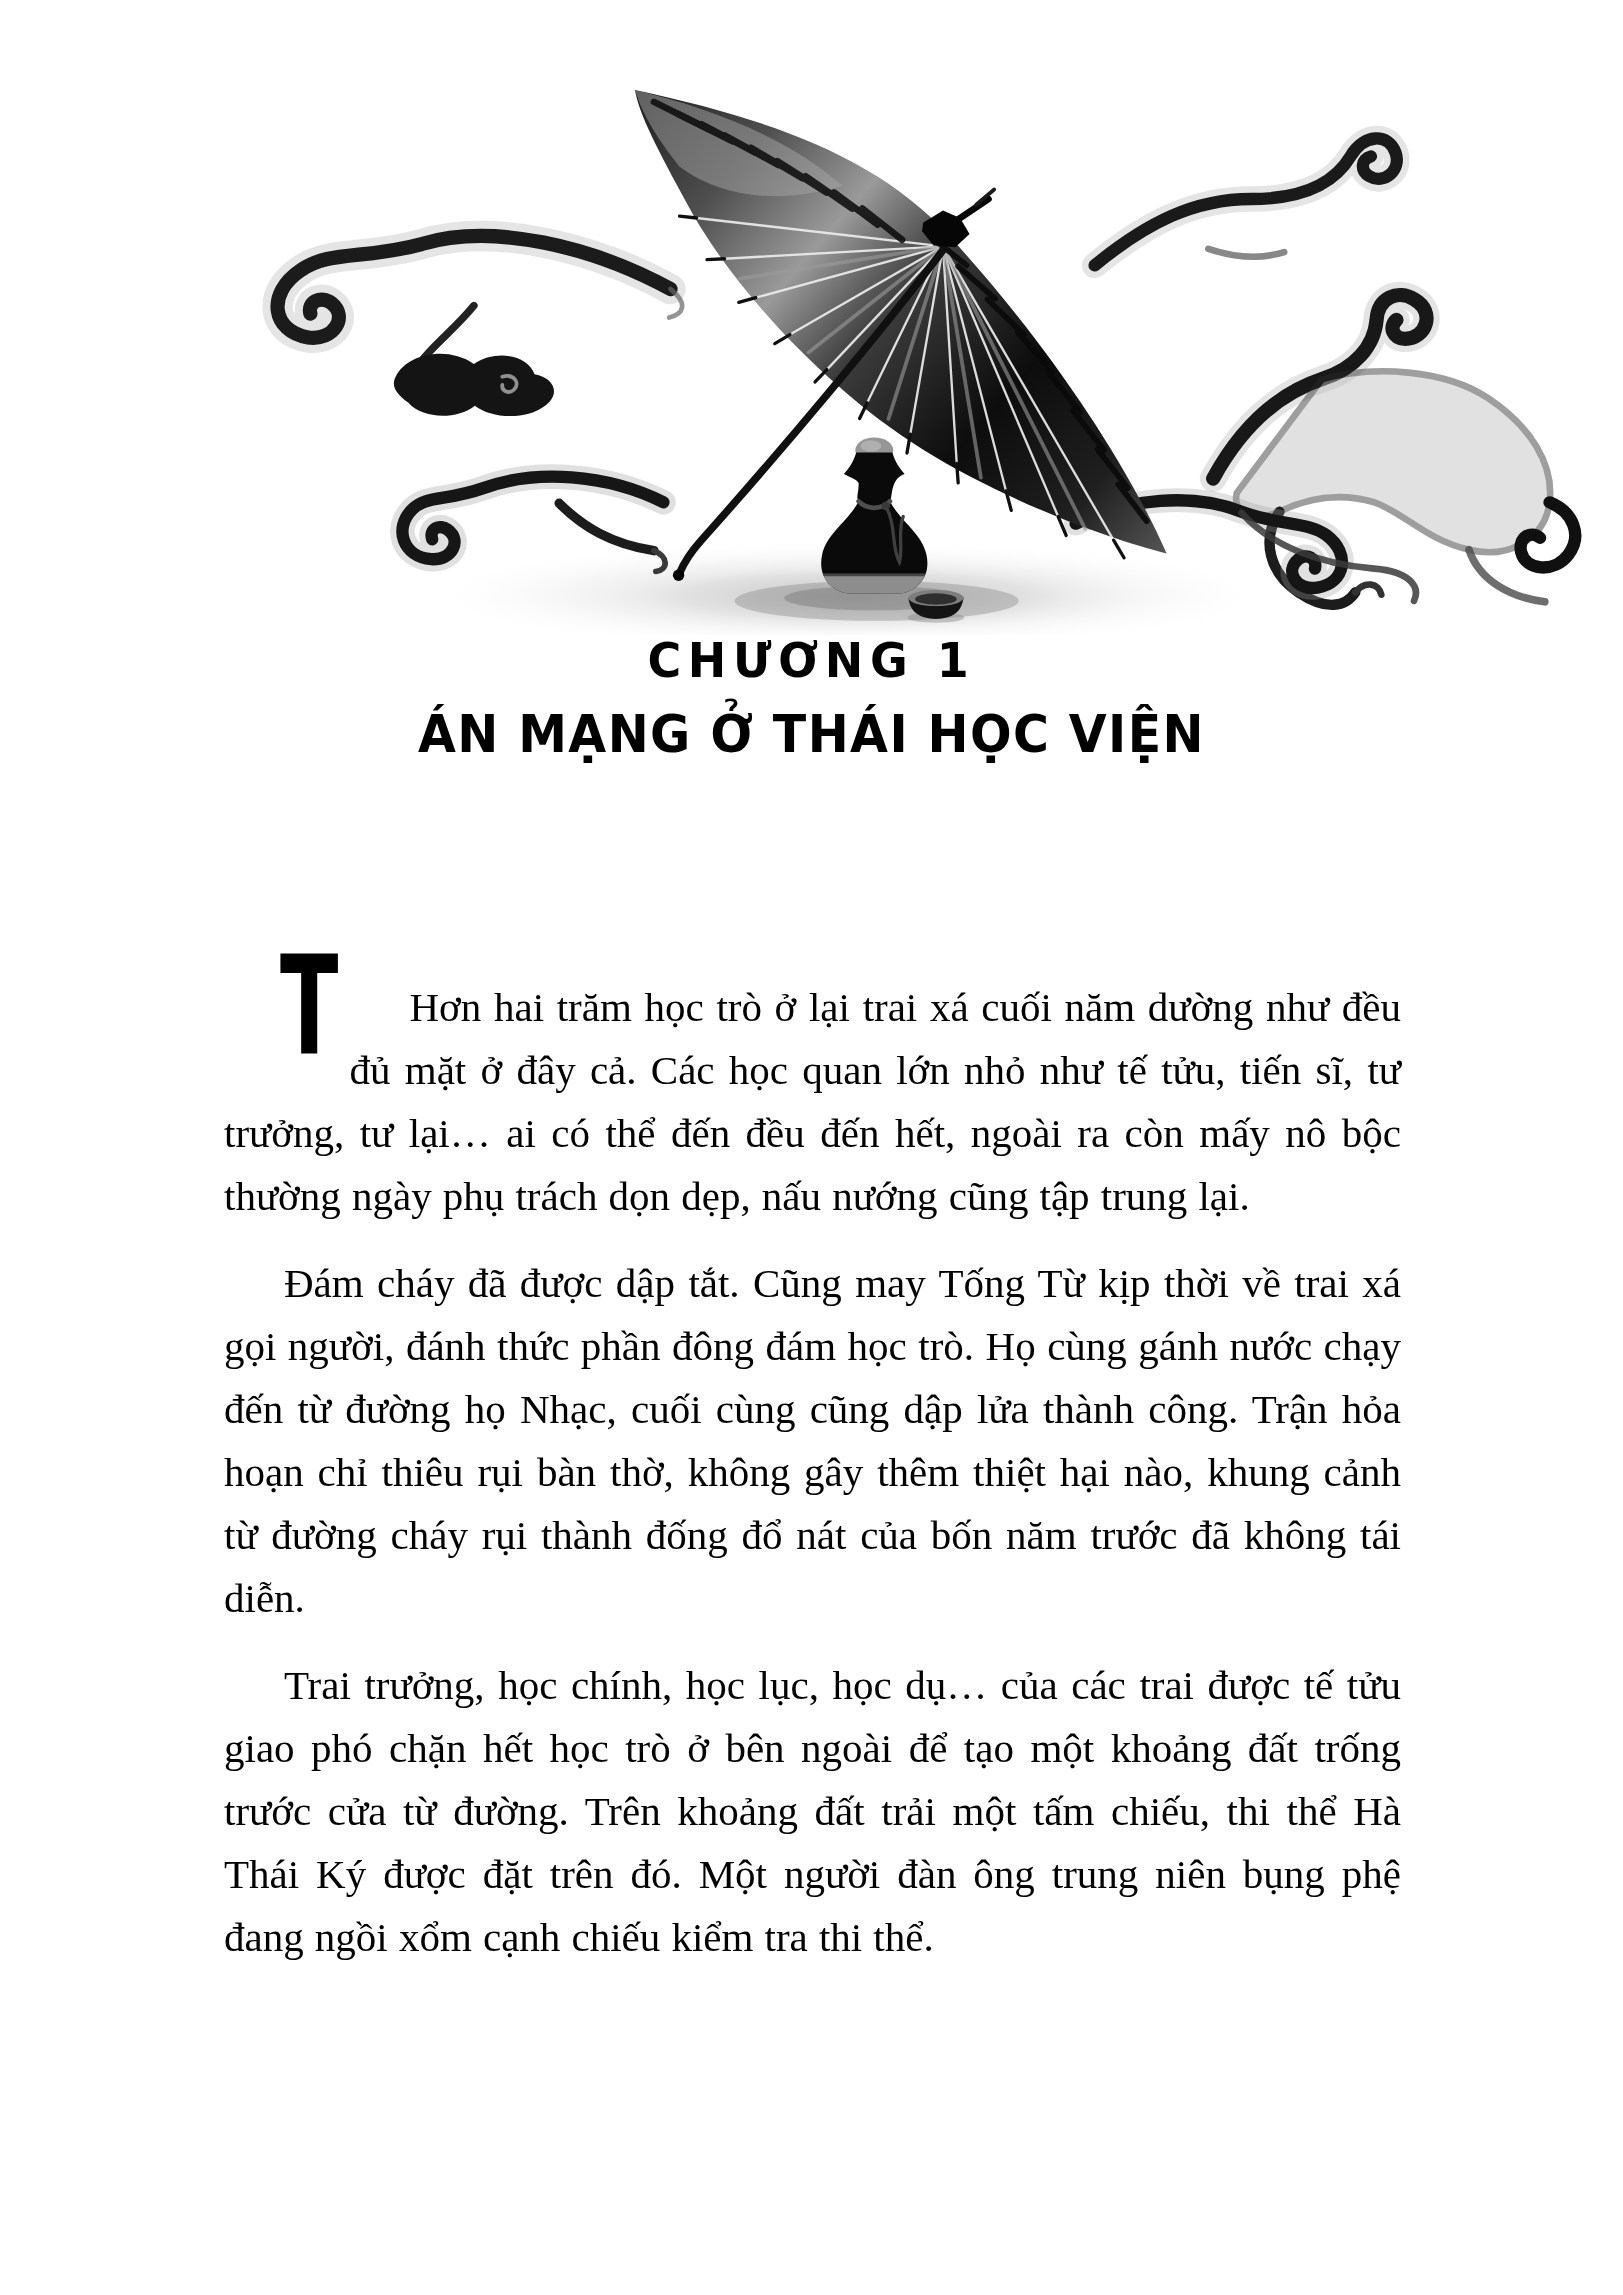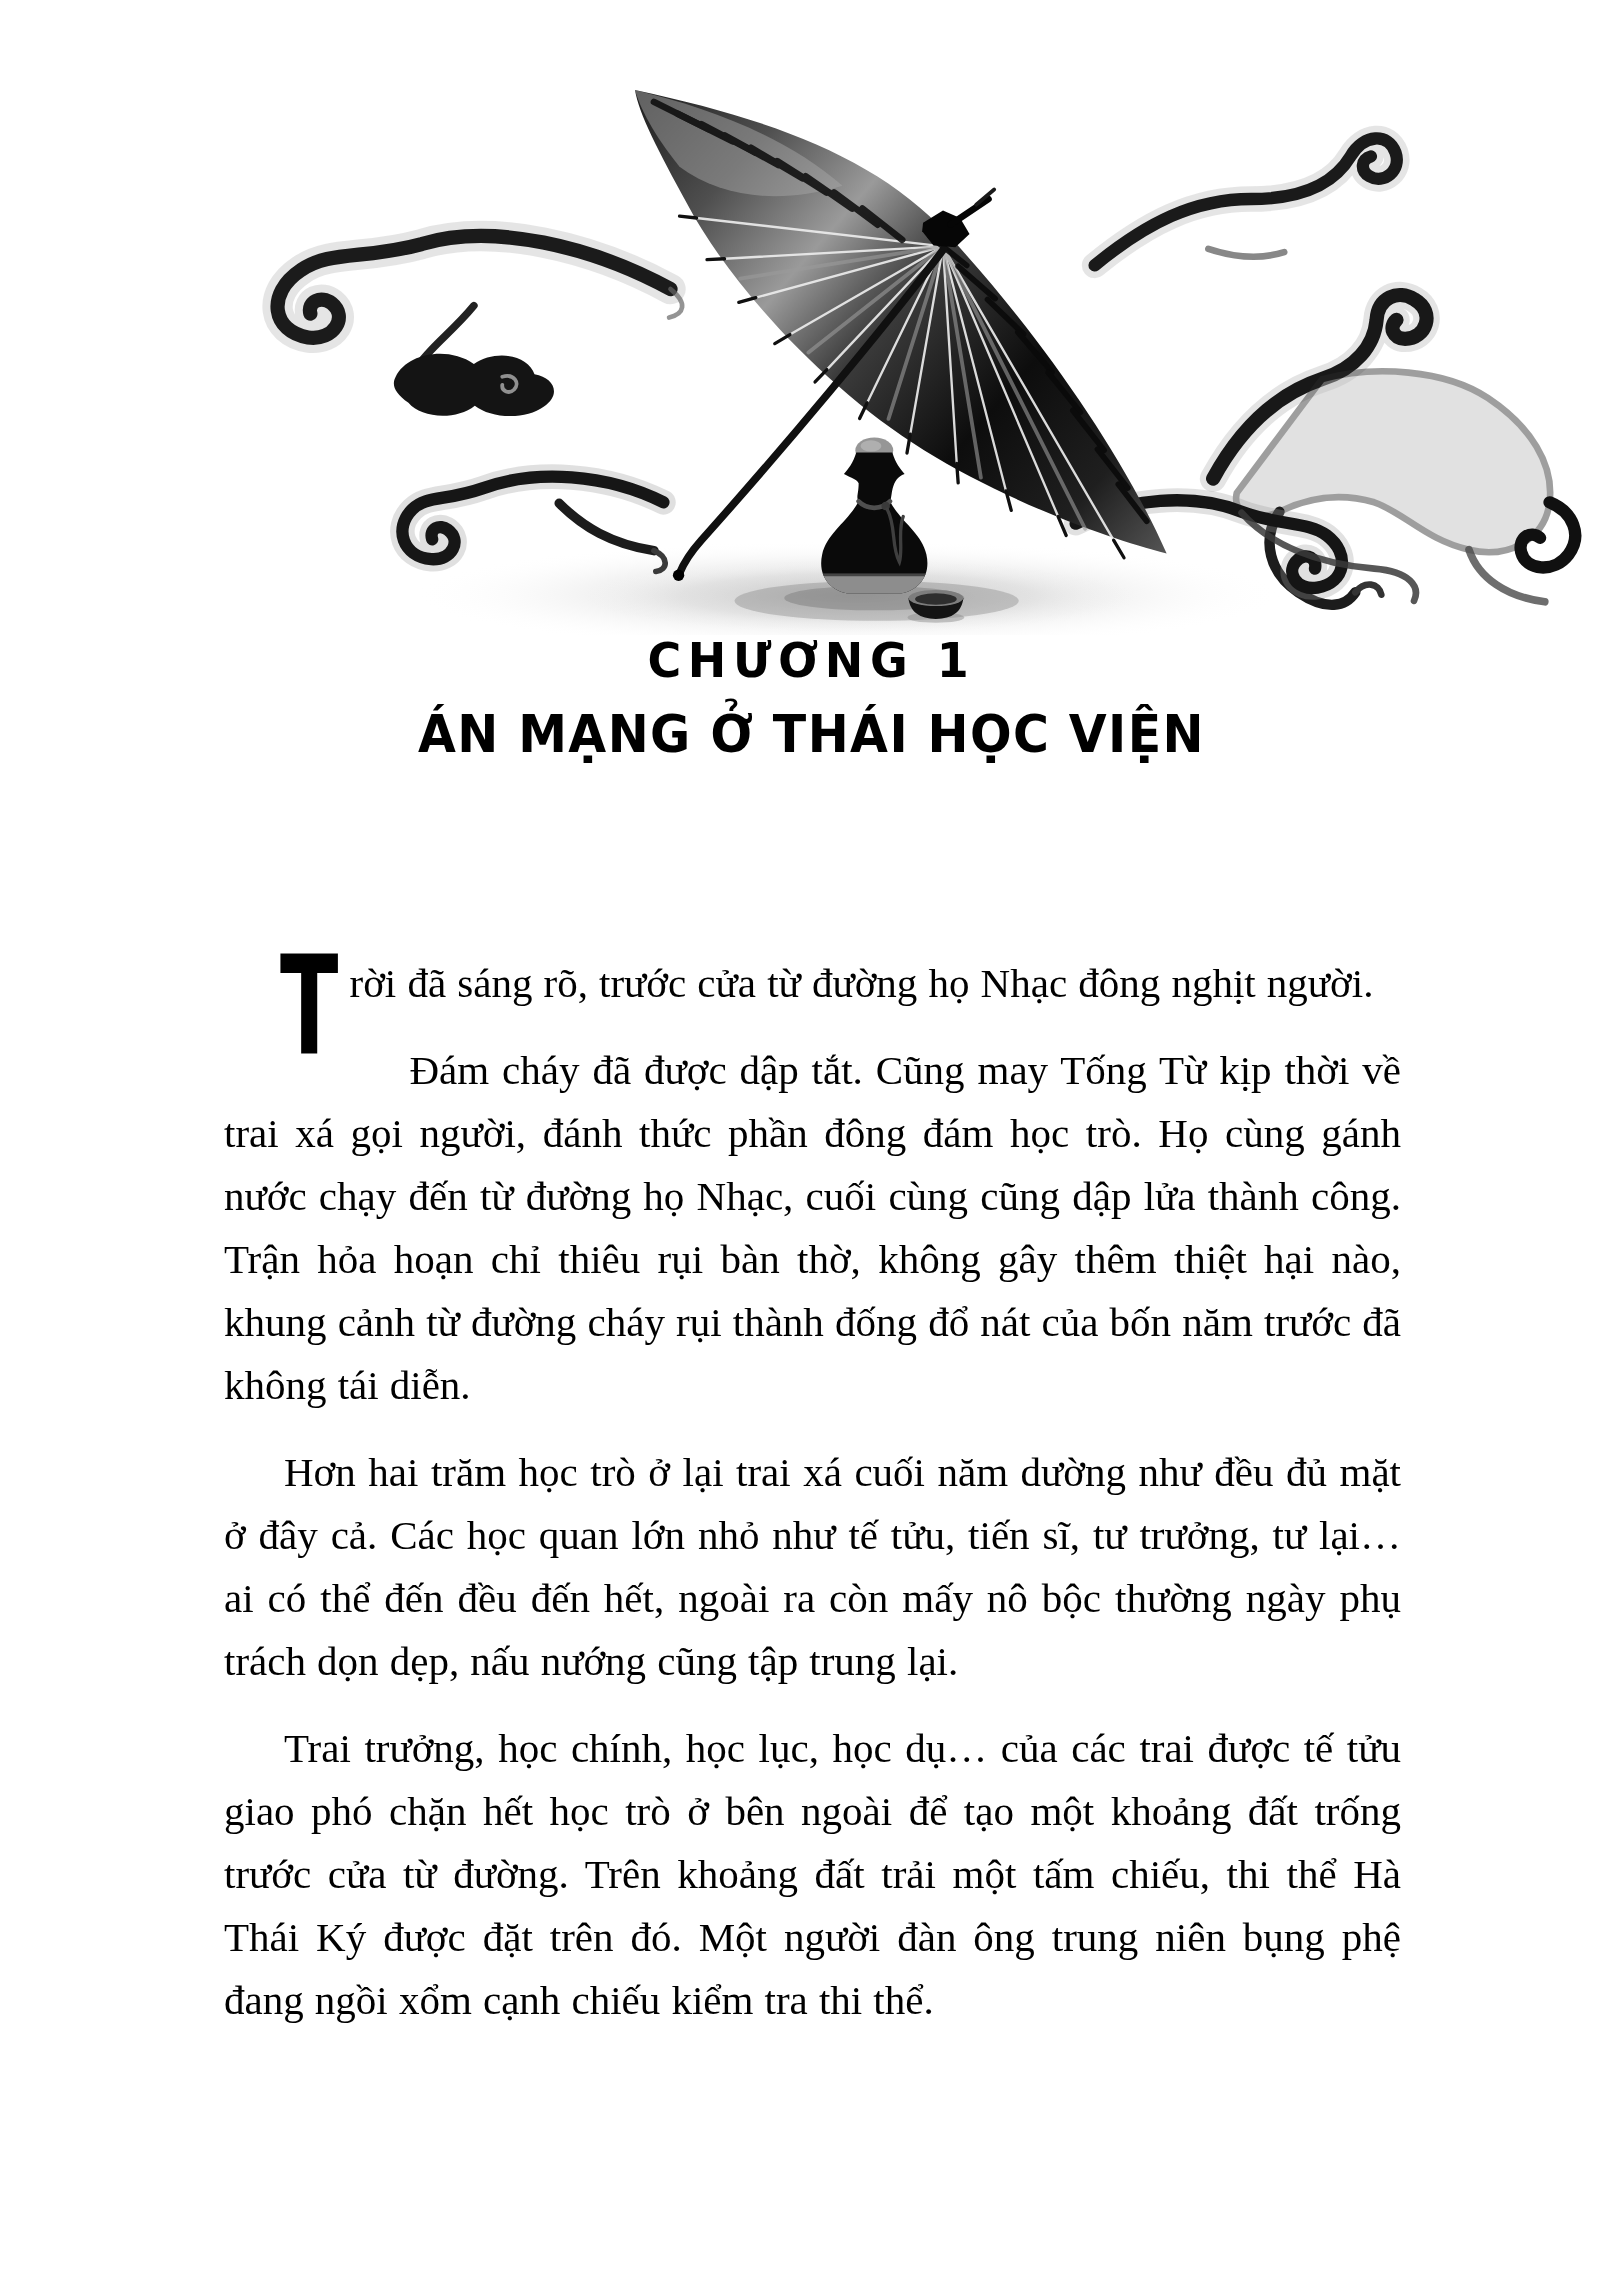--- a/index.html
+++ b/index.html
@@ -233,21 +233,20 @@
   </svg>
 
   <div class="chapter-head">
     <div class="chapter-label">CHƯƠNG 1</div>
     <div class="chapter-title">ÁN MẠNG Ở THÁI HỌC VIỆN</div>
   </div>
 
   <div class="text-block">
     <p class="first">
       <span class="dropcap">T</span>
-      <span>rời đã sáng rõ, trước cửa từ đường họ Nhạc đông nghịt người.</span>
     </p>
+    <p>Hơn hai trăm học trò ở lại trai xá cuối năm dường như đều đủ mặt ở đây cả. Các học quan lớn nhỏ như tế tửu, tiến sĩ, tư trưởng, tư lại… ai có thể đến đều đến hết, ngoài ra còn mấy nô bộc thường ngày phụ trách dọn dẹp, nấu nướng cũng tập trung lại.</p>
     <p>Đám cháy đã được dập tắt. Cũng may Tống Từ kịp thời về trai xá gọi người, đánh thức phần đông đám học trò. Họ cùng gánh nước chạy đến từ đường họ Nhạc, cuối cùng cũng dập lửa thành công. Trận hỏa hoạn chỉ thiêu rụi bàn thờ, không gây thêm thiệt hại nào, khung cảnh từ đường cháy rụi thành đống đổ nát của bốn năm trước đã không tái diễn.</p>
-    <p>Hơn hai trăm học trò ở lại trai xá cuối năm dường như đều đủ mặt ở đây cả. Các học quan lớn nhỏ như tế tửu, tiến sĩ, tư trưởng, tư lại… ai có thể đến đều đến hết, ngoài ra còn mấy nô bộc thường ngày phụ trách dọn dẹp, nấu nướng cũng tập trung lại.</p>
     <p>Trai trưởng, học chính, học lục, học dụ… của các trai được tế tửu giao phó chặn hết học trò ở bên ngoài để tạo một khoảng đất trống trước cửa từ đường. Trên khoảng đất trải một tấm chiếu, thi thể Hà Thái Ký được đặt trên đó. Một người đàn ông trung niên bụng phệ đang ngồi xổm cạnh chiếu kiểm tra thi thể.</p>
   </div>
 
 </div>
 
 
 </body></html>

